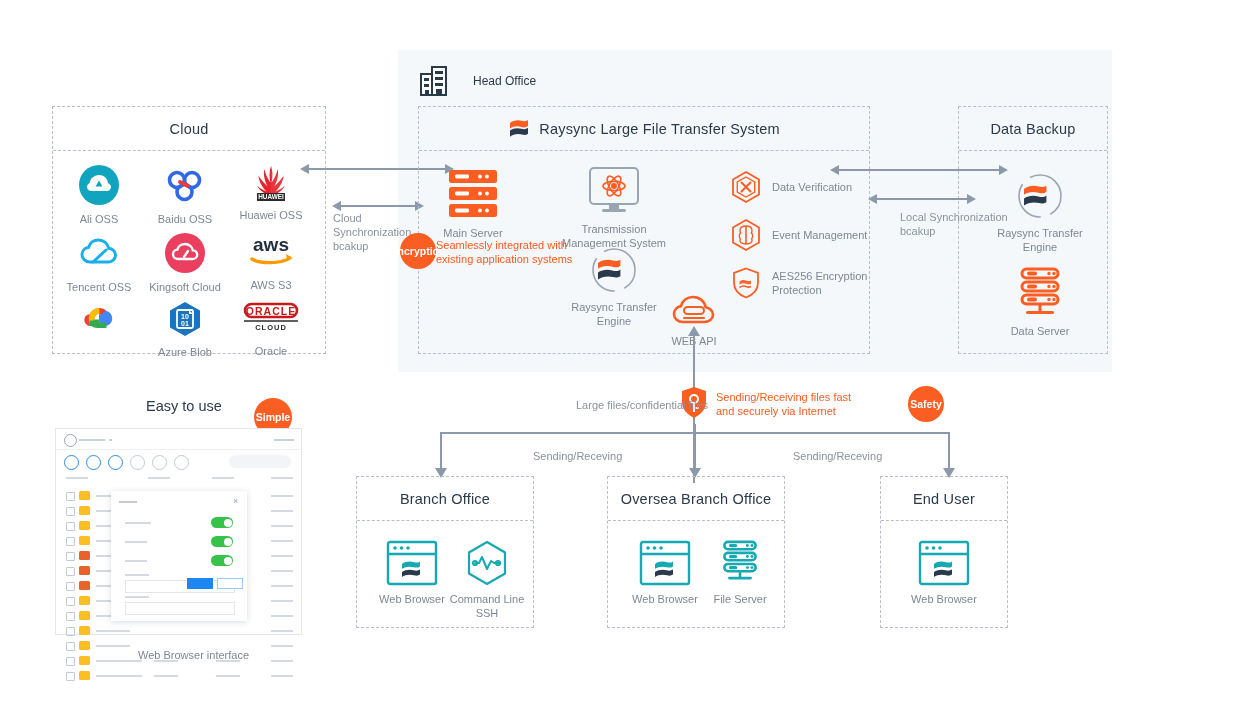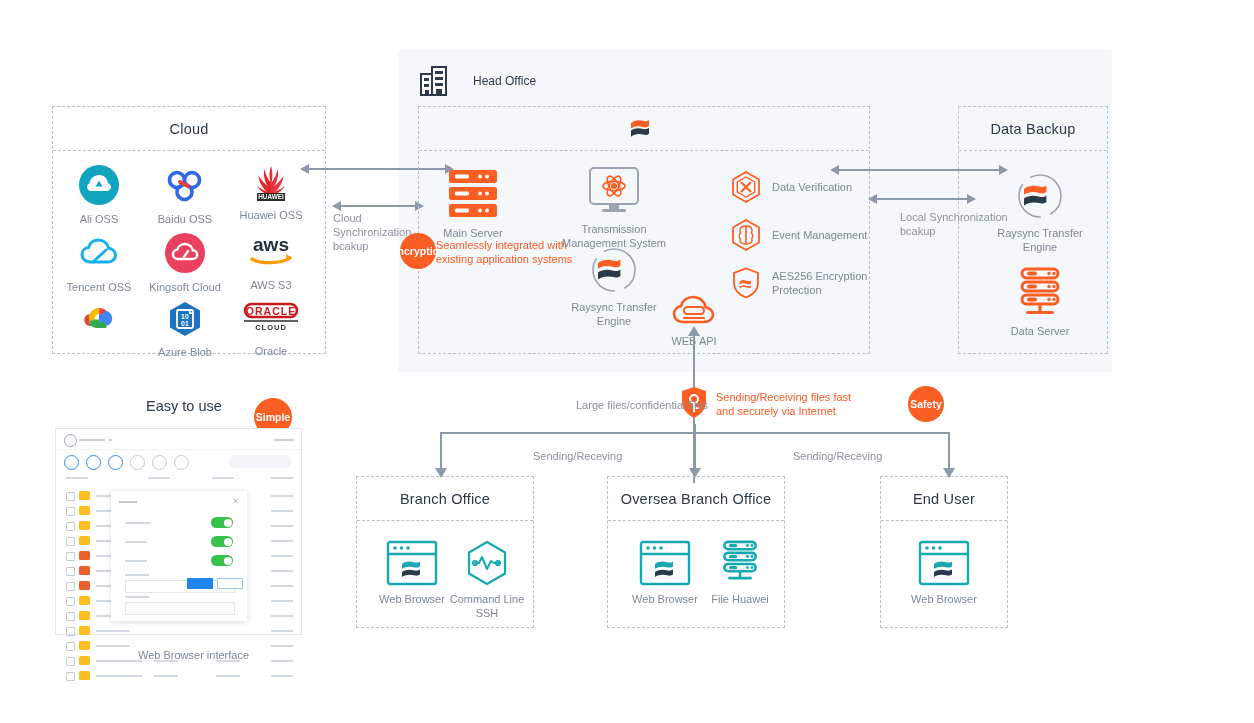--- a/index.html
+++ b/index.html
@@ -153,20 +153,21 @@
 bcakup</div>
 
 <div class="panel" style="left:418px;top:106px;width:452px;height:248px;">
   <div class="panel-hdr">
     <span style="margin-right:9px;">
       <svg width="22" height="24" viewBox="0 0 22 24">
         <path d="M2 6c3-2.6 8-3.4 12-2.2 2.4.7 4.6.4 6-.8v6c-1.6 1.4-4 1.8-6.6 1C9.6 8.8 5 9.3 2 11.6z" fill="#fb5e23"></path>
         <path d="M2 13.4c3-2.3 7.6-2.8 11.4-1.6 2.6.8 5 .4 6.6-1v6c-1.4 1.2-3.6 1.5-6 .8-4-1.2-9-.4-12 2.2z" fill="#2b3a4a"></path>
       </svg>
     </span>
+    <span class="panel-title">Raysync Large File Transfer System</span>
   </div>
 </div>
 
 <div class="node" style="left:428px;top:168px;">
   <svg width="58" height="52" viewBox="0 0 58 52">
     <g fill="#fb5e23">
       <rect x="5" y="2" width="48" height="13" rx="2.5"></rect>
       <rect x="5" y="19" width="48" height="13" rx="2.5"></rect>
       <rect x="5" y="36" width="48" height="13" rx="2.5"></rect>
     </g>
@@ -390,21 +391,21 @@
         <circle cx="39" cy="18" r="1.6"></circle>
       <circle cx="34" cy="30" r="1.6"></circle>
         <circle cx="39" cy="30" r="1.6"></circle>
       <rect x="14" y="4.3" width="9" height="3.6" rx="1.8"></rect>
       <rect x="14" y="16.3" width="9" height="3.6" rx="1.8"></rect>
       <rect x="14" y="28.3" width="9" height="3.6" rx="1.8"></rect>
       <rect x="24.6" y="34" width="2.8" height="7"></rect>
       <rect x="13" y="40" width="26" height="2.8" rx="1.4"></rect>
     </g>
   </svg>
-  <div class="cap">File Huawei</div>
+  <div class="cap">File Server</div>
 </div>
 
 <div class="panel" style="left:880px;top:476px;width:128px;height:152px;">
   <div class="panel-hdr">
     <span class="panel-title">End User</span>
   </div>
 </div>
 <div class="node" style="left:899px;top:540px;">
   <svg width="52" height="46" viewBox="0 0 52 46">
     <rect x="2" y="2" width="48" height="42" rx="2" fill="none" stroke="#16a9b2" stroke-width="2.4"></rect>

